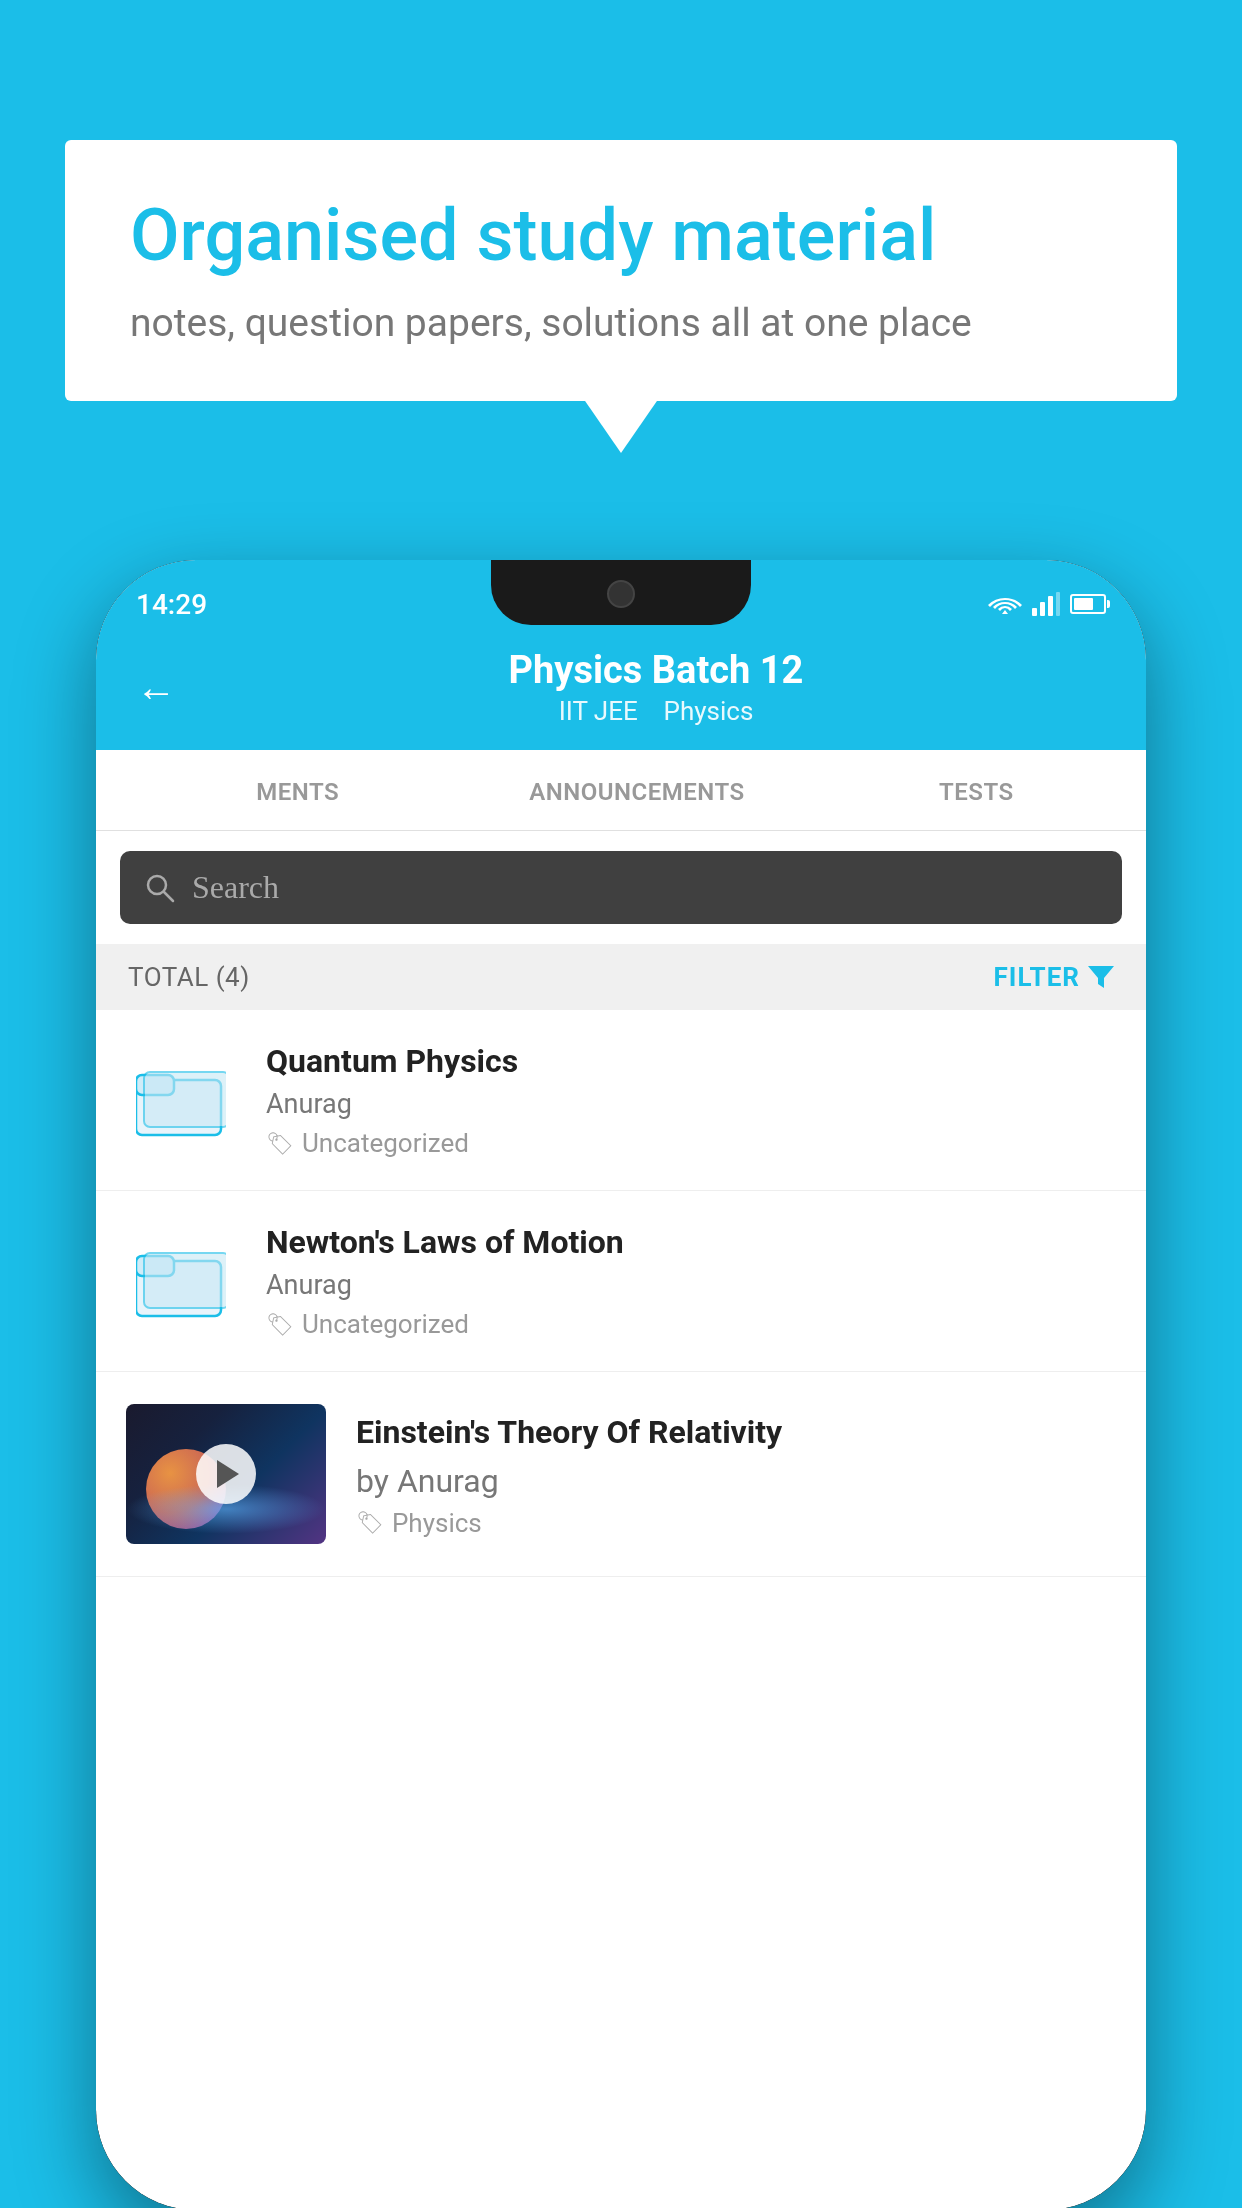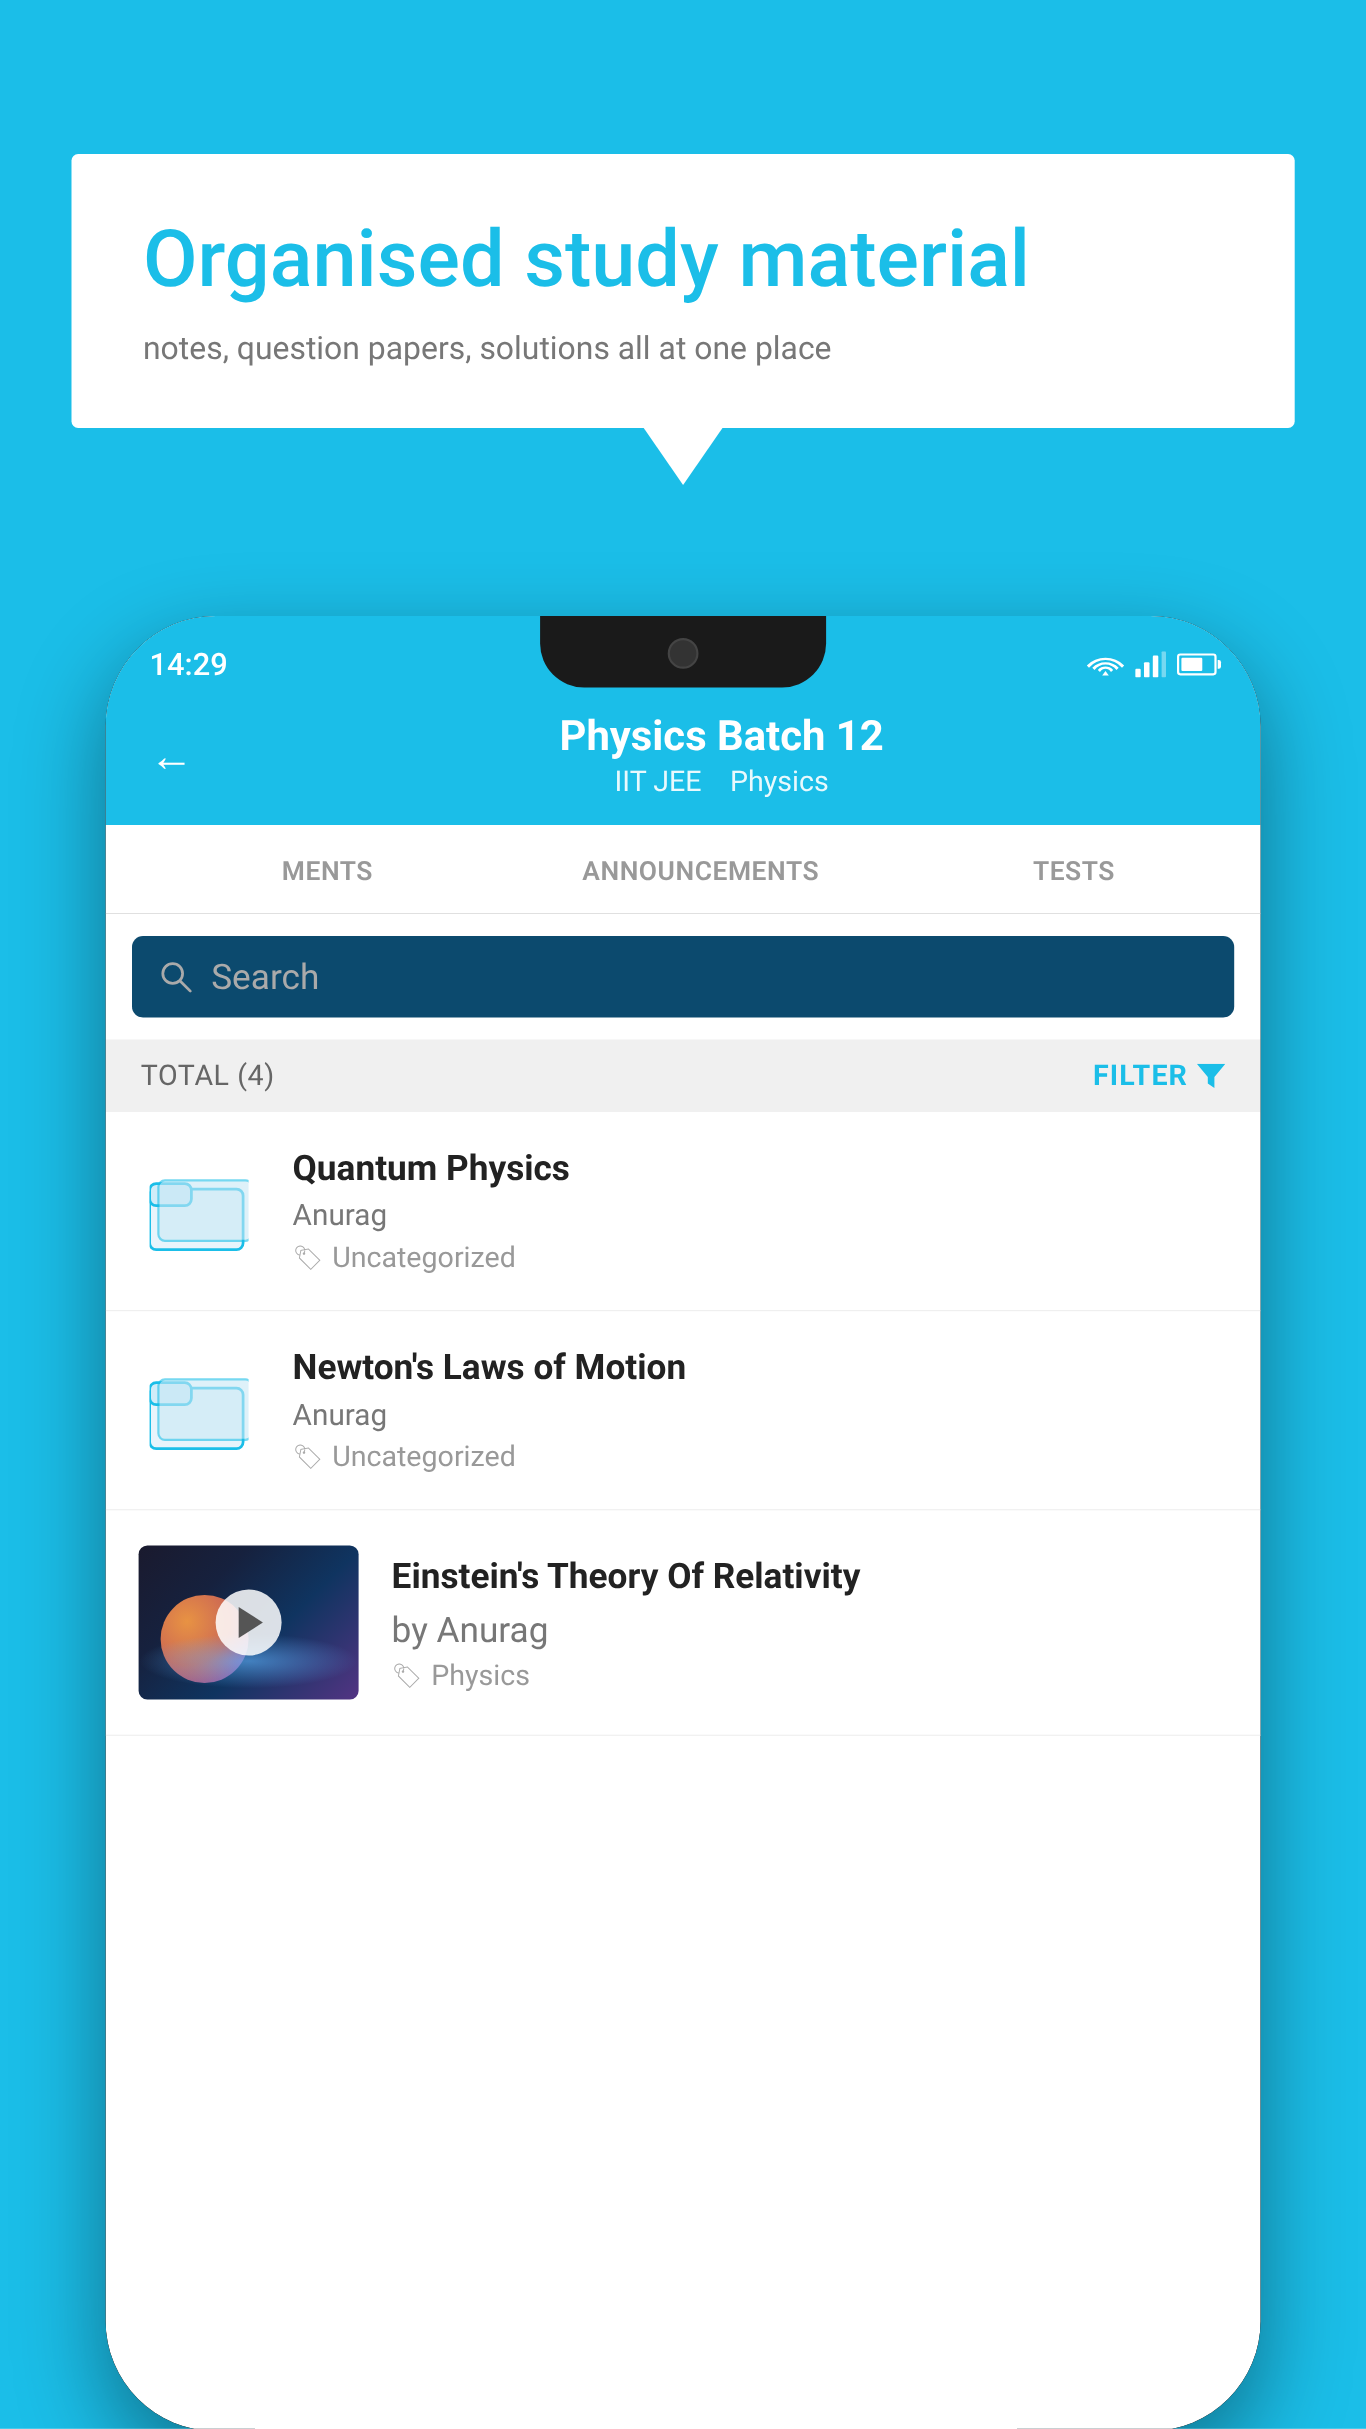--- a/index.html
+++ b/index.html
@@ -44,21 +44,21 @@
     .speech-bubble-title {
       color: #1BBEE8;
       font-size: 72px;
       font-weight: 500;
       line-height: 1.15;
       margin-bottom: 22px;
     }
 
     .speech-bubble-subtitle {
       color: #777;
-      font-size: 29px;
+      font-size: 39px;
       font-weight: 400;
     }
 
     
     .phone-container {
       position: absolute;
       top: 560px;
       left: 50%;
       transform: translateX(-50%);
       width: 1050px;
@@ -229,25 +229,26 @@
       background: #1BBEE8;
     }
 
     
     .search-container {
       padding: 20px 24px;
       background: white;
     }
 
     .search-box {
-      background: #0c4a6e;
+      background: #404040;
       border-radius: 10px;
       display: flex;
       align-items: center;
       padding: 18px 24px;
+      font-family: Liberation Serif, serif;
     }
 
     .search-icon-svg {
       width: 32px;
       height: 32px;
       margin-right: 16px;
       color: #aaa;
     }
 
     .search-text {

